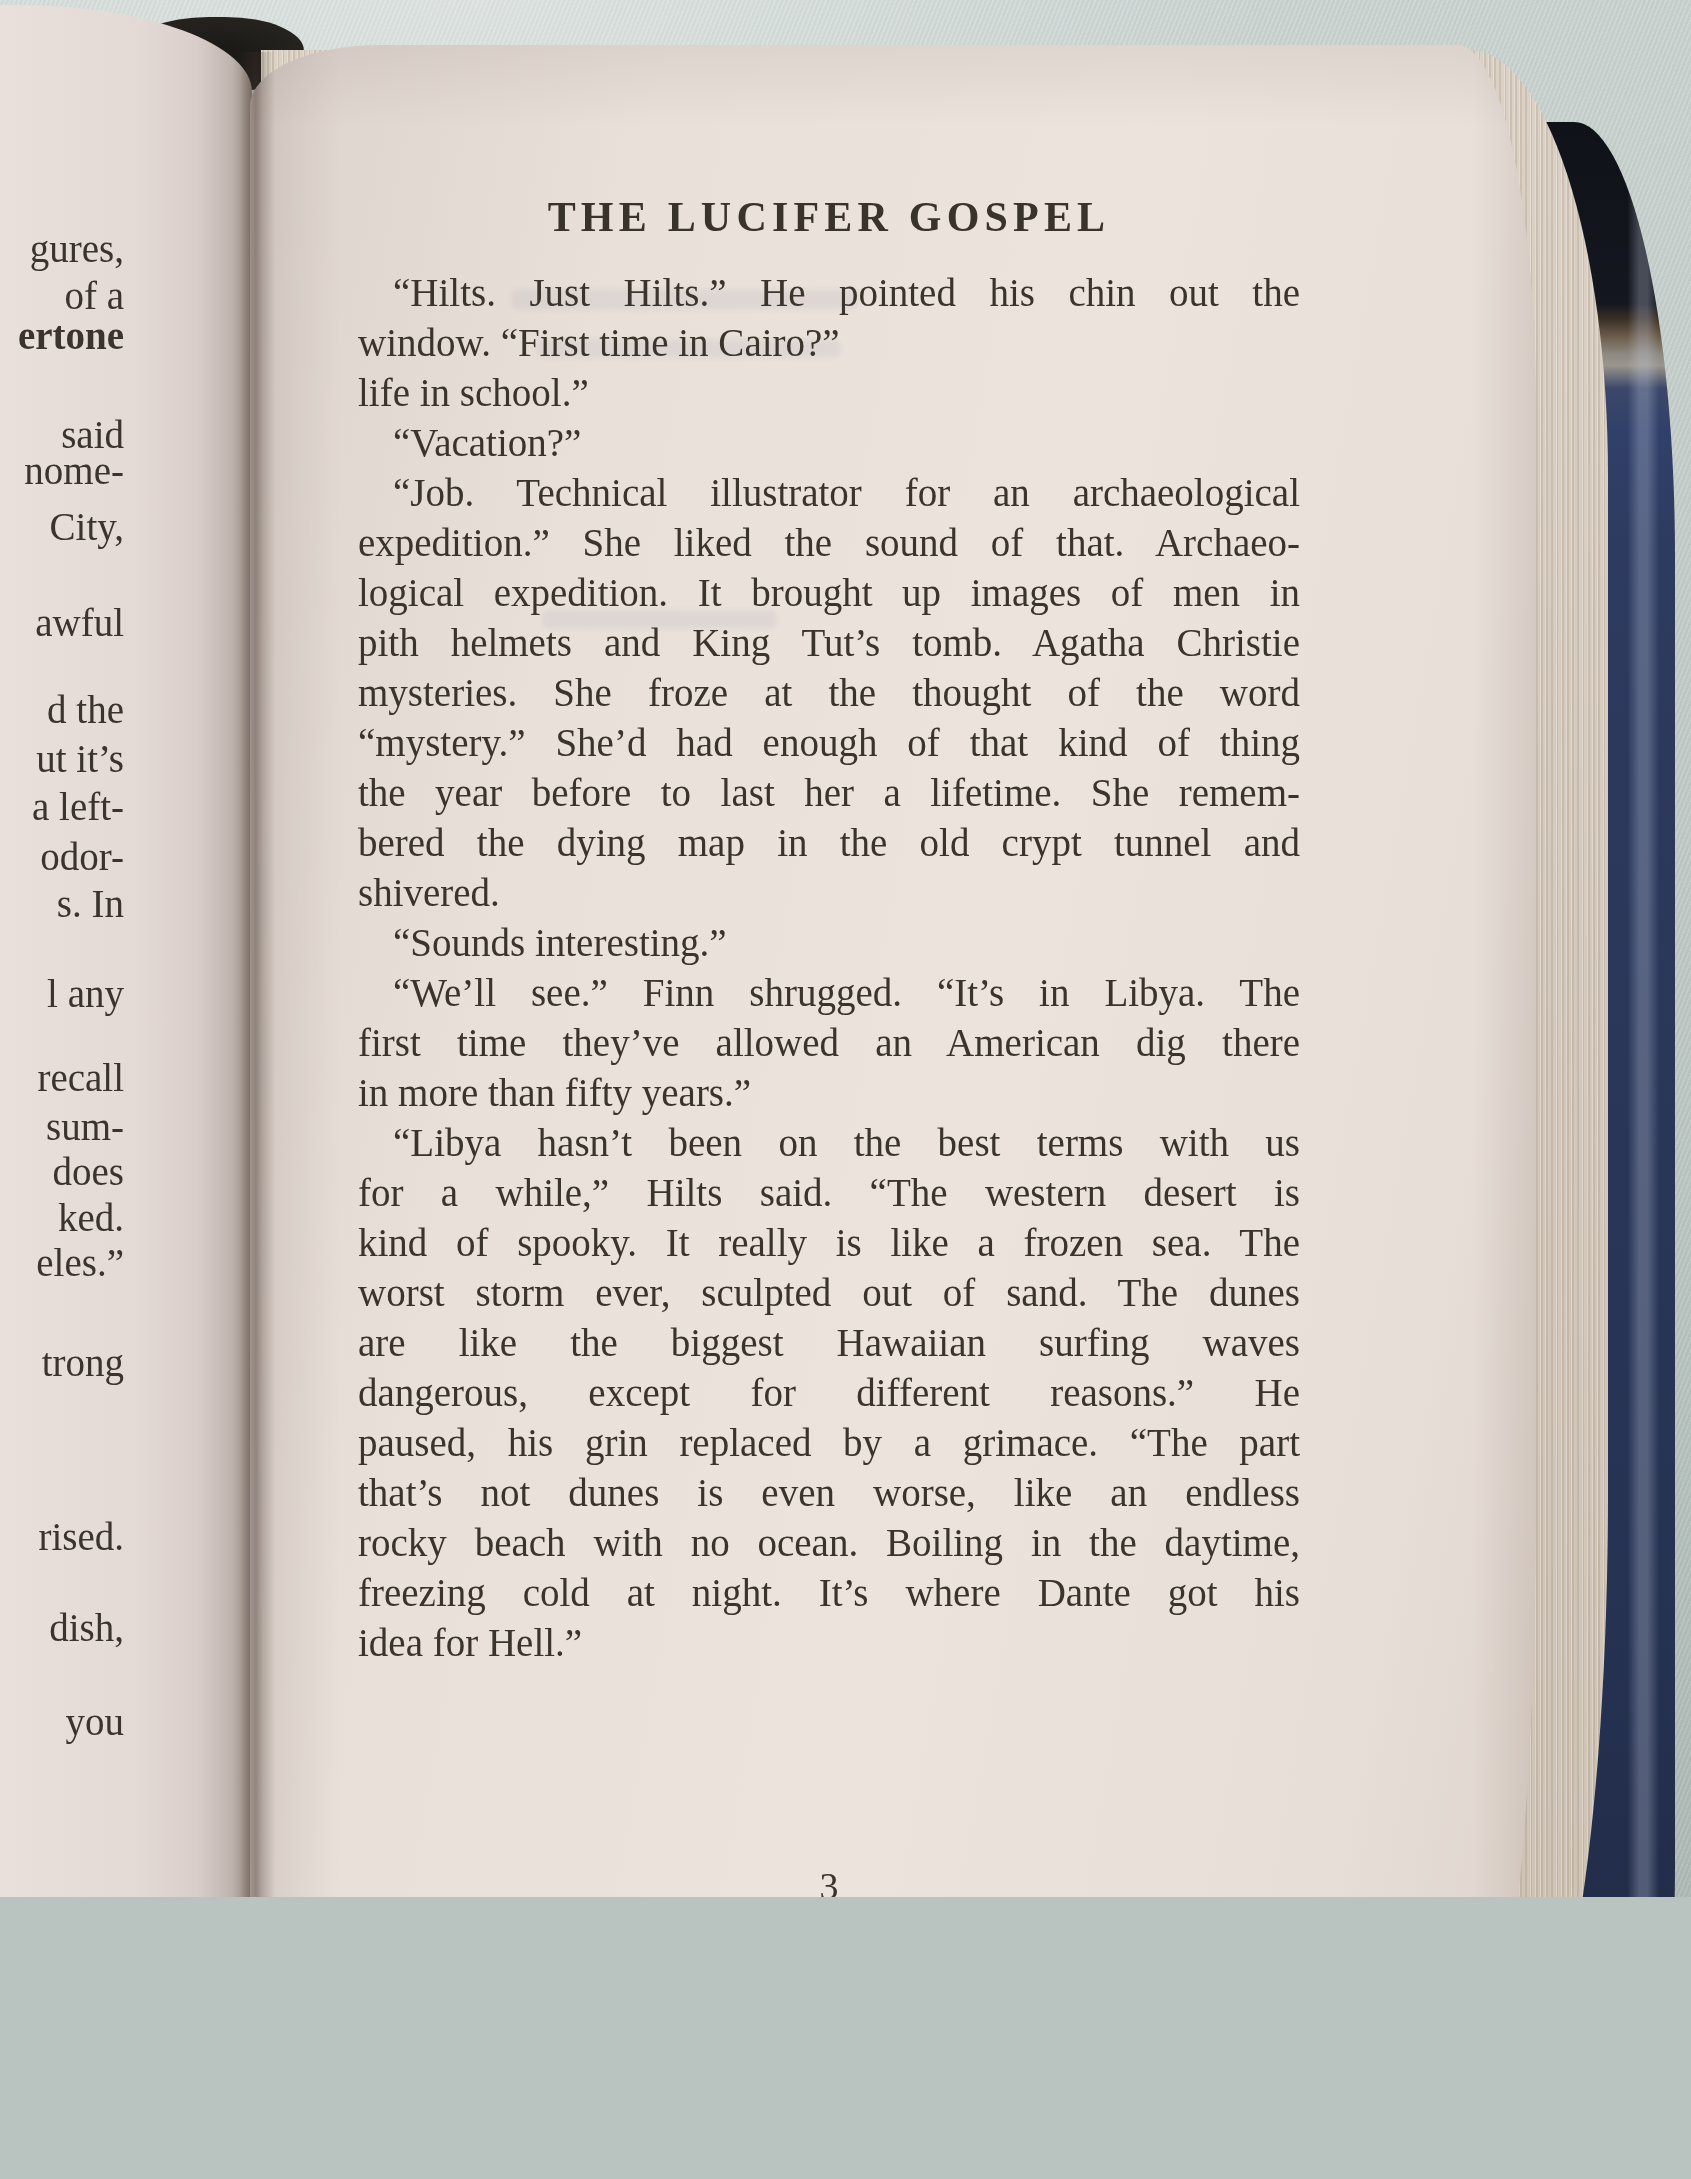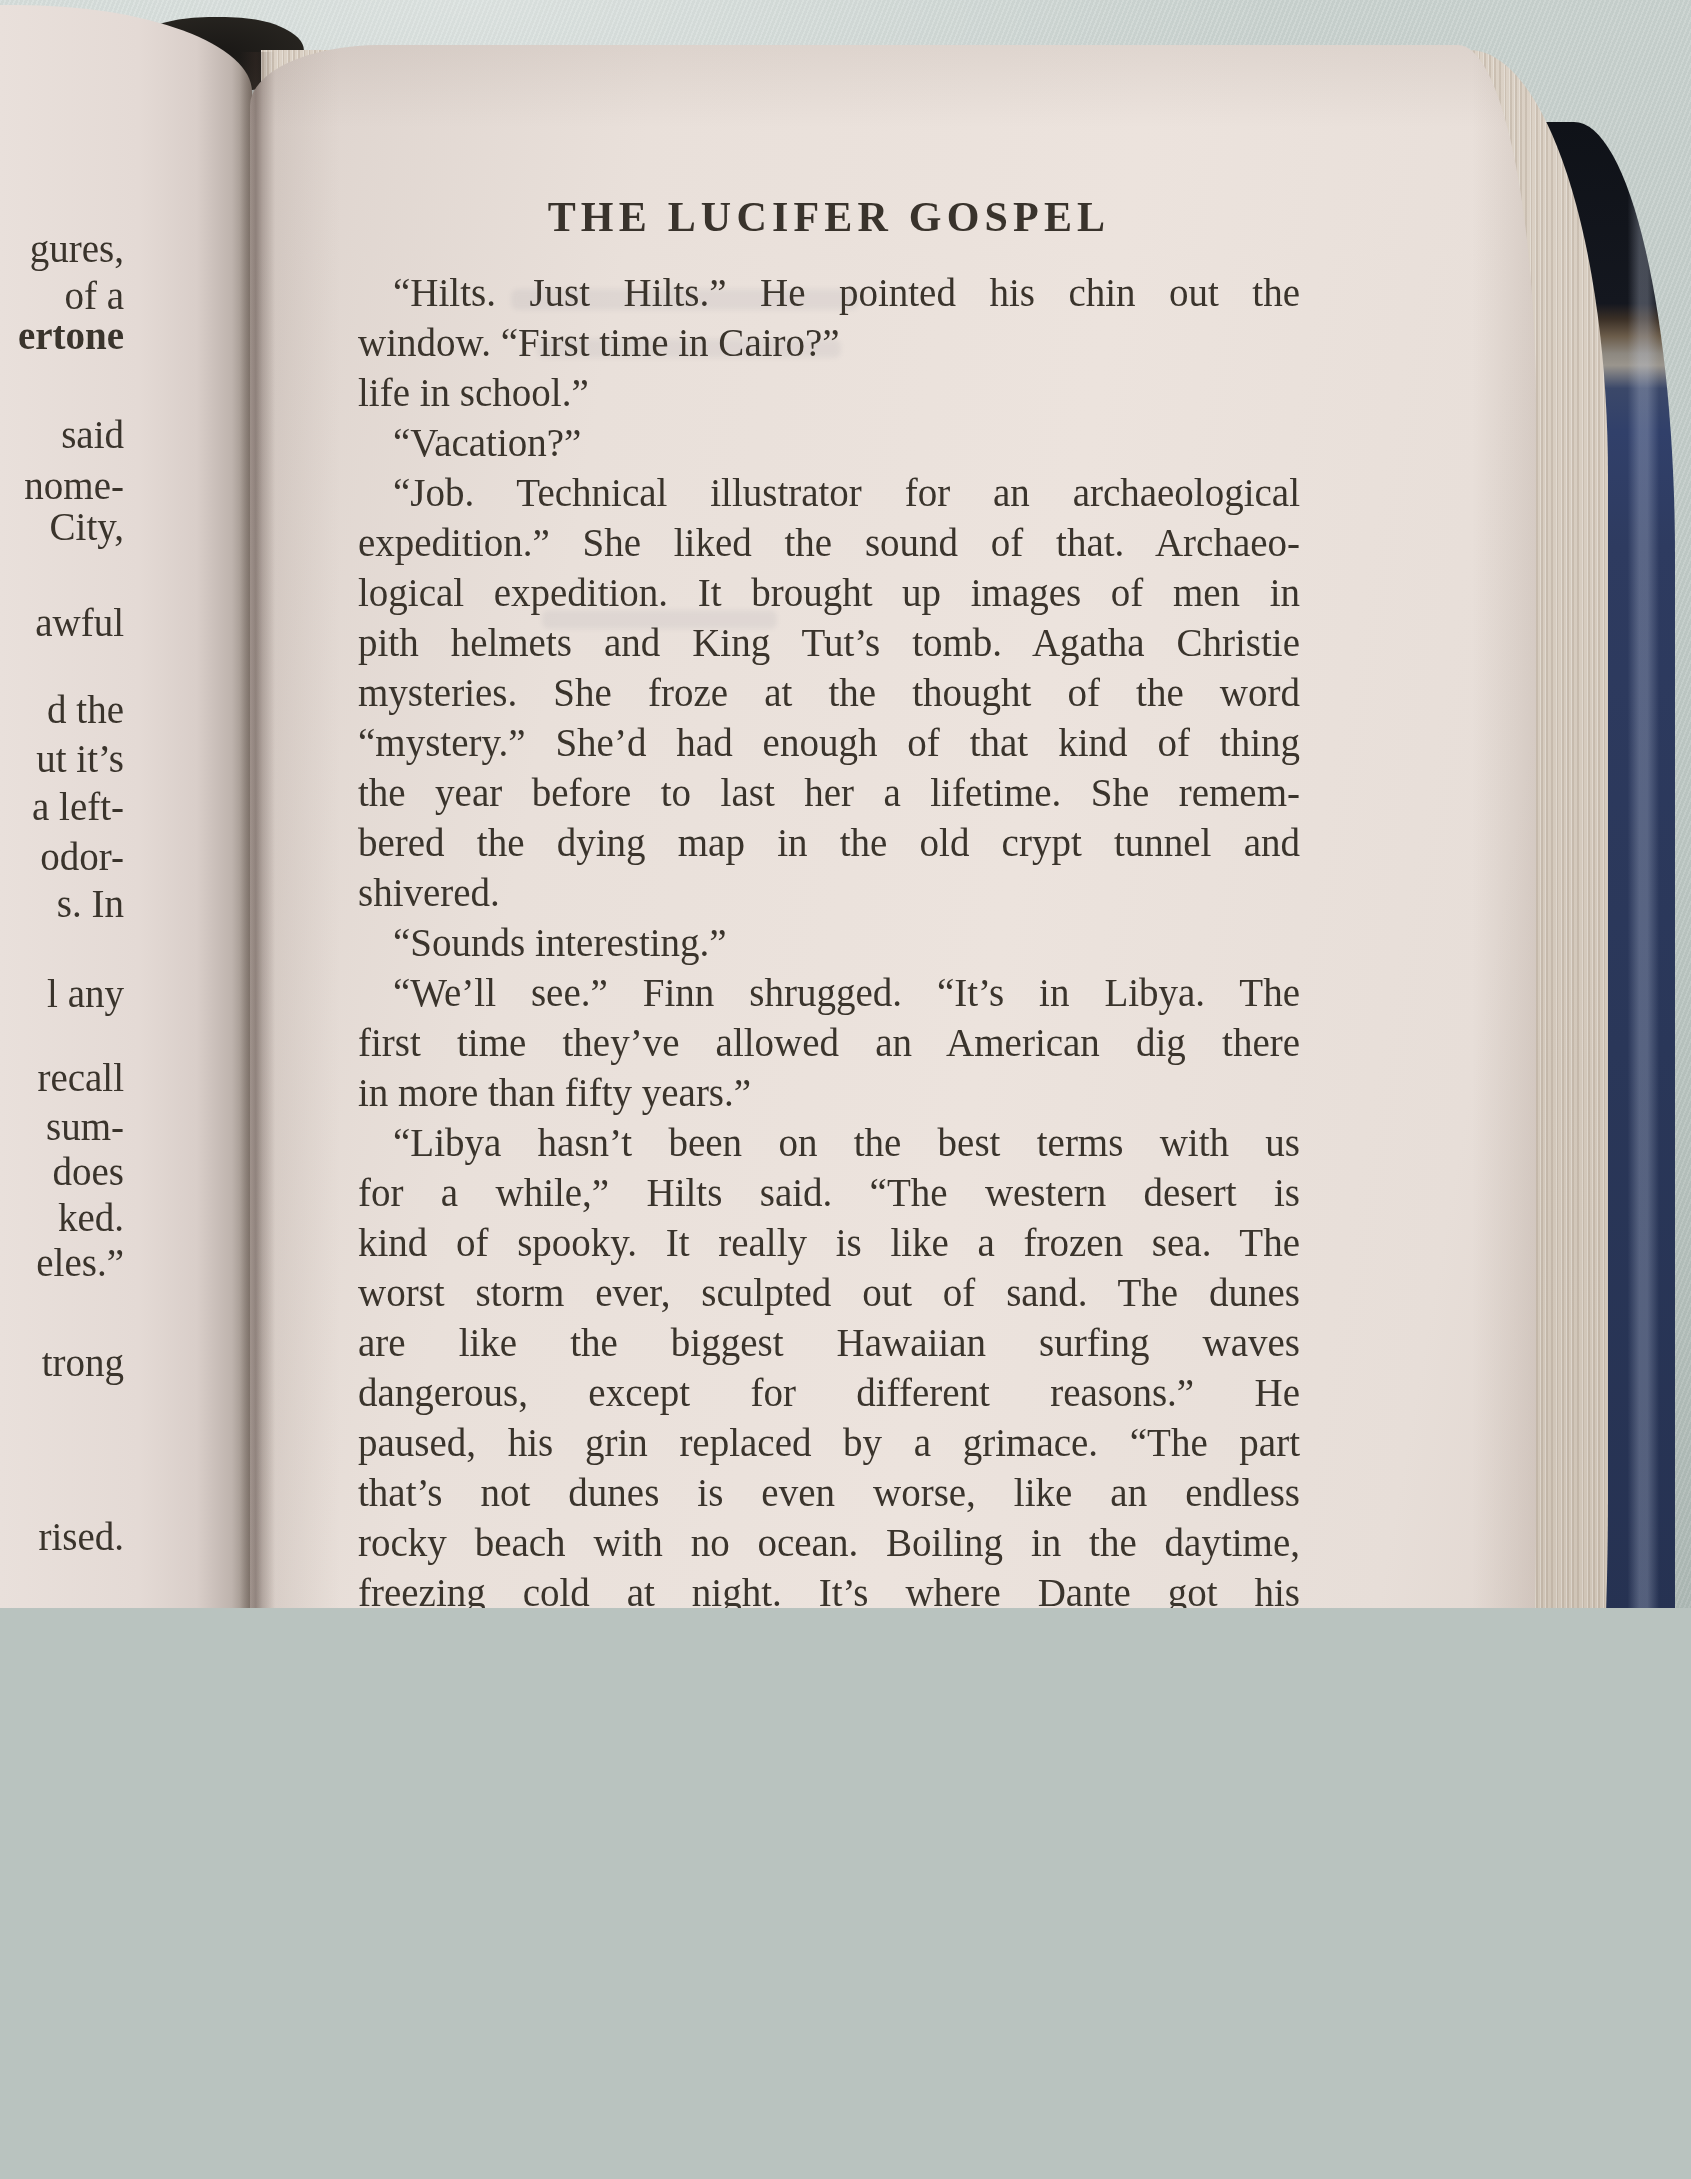--- a/index.html
+++ b/index.html
@@ -1,16 +1,16 @@
 <!DOCTYPE html>
 <html style="font-size:14px"><head>
 <meta charset="utf-8">
 <style>
   html,body{margin:0;padding:0;background:#b9c3bf;}
-  .scene{position:relative;width:1691px;height:1608px;overflow:hidden;
+  .scene{position:relative;width:1691px;height:1897px;overflow:hidden;
     font-family:"Liberation Serif","DejaVu Serif",serif;
     background:
       radial-gradient(ellipse 1304px 521px at 28% 0%, rgba(255,255,255,.30), rgba(255,255,255,0) 62%),
       repeating-linear-gradient(112deg, rgba(255,255,255,.05) 0 1.7px, rgba(70,90,85,.055) 1.7px 4.3px),
       linear-gradient(160deg,#d2dad7 0%,#c8d1ce 38%,#bdc7c3 72%,#b0bbb7 100%);}
   
   .bottom-shadow{position:absolute;left:0;top:2074px;width:1526px;height:106px;
     background:linear-gradient(180deg,#6e675b,#57514a 40%,#4a443d);
     border-top-right-radius:35px 26px;border-bottom-right-radius:52px 35px;z-index:1;}
   
@@ -73,21 +73,21 @@
   <div class="cover-edge"></div>
   <div class="white-sliver"></div>
   <div class="fore-edge"></div>
 
   <div class="left-page">
     <div id="fragments">
         <div class="frag" style="top: 224px;">gures,</div>
         <div class="frag" style="top: 271px;">of a</div>
         <div class="frag" style="top: 311px; font-weight: bold;">ertone</div>
         <div class="frag" style="top: 410px;">said</div>
-        <div class="frag" style="top: 461px;">nome-</div>
+        <div class="frag" style="top: 446px;">nome-</div>
         <div class="frag" style="top: 502px;">City,</div>
         <div class="frag" style="top: 598px;">awful</div>
         <div class="frag" style="top: 685px;">d the</div>
         <div class="frag" style="top: 734px;">ut it’s</div>
         <div class="frag" style="top: 782px;">a left-</div>
         <div class="frag" style="top: 832px;">odor-</div>
         <div class="frag" style="top: 879px; text-align: center;">s. In</div>
         <div class="frag" style="top: 969px;">l any</div>
         <div class="frag" style="top: 1053px;">recall</div>
         <div class="frag" style="top: 1102px;">sum-</div>

